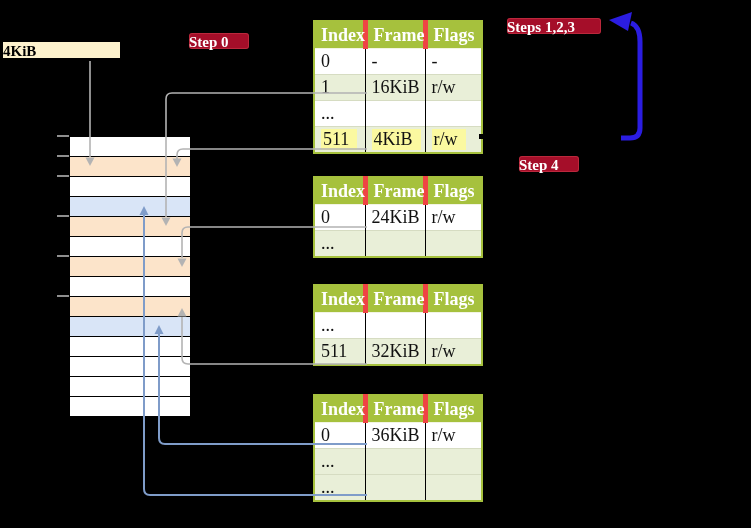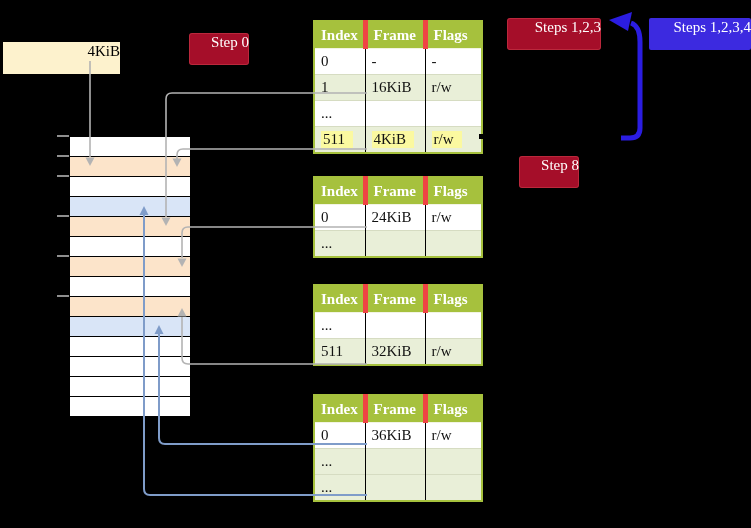--- a/index.html
+++ b/index.html
@@ -8,28 +8,28 @@
     font-family:"Liberation Serif","DejaVu Serif",serif;
   }
   
   .mem{position:absolute;left:70px;top:136px;width:120px;border-top:1px solid #000;}
   .mrow{height:20px;box-sizing:border-box;border-bottom:1px solid #000;}
   .empty{background:#ffffff;}
   .pagetable{background:var(--peach);}
   .frame{background:var(--blue-row);}
   .tick{position:absolute;left:57px;width:12px;height:2px;background:#8f8f8f;}
   
-  .label{position:absolute;font-size:15px;line-height:19px;height:32px;text-align:right;white-space:nowrap;}
+  .label{position:absolute;font-size:15px;line-height:19px;height:16px;text-align:left;white-space:nowrap;font-weight:bold;}
   .cream{background:var(--cream);color:#000;}
   .crimson{background:var(--crimson);color:#fff;border-radius:3px;box-shadow:0 0 0 1px rgba(255,120,120,.25) inset;}
   .bluelab{background:var(--blue-label);color:#fff;border-radius:2px;}
   
   table.ptable{
     position:absolute;border-collapse:collapse;table-layout:fixed;width:168px;
-    background:#fff;border:2px solid var(--green-header);font-size:15px;
+    background:#fff;border:2px solid var(--green-header);font-size:18px;
   }
   .ptable th{
     background:var(--green-header);color:#fff;font-weight:bold;height:26px;
     text-align:left;padding:0 0 0 6px;border-left:5px solid #ef4444;border-bottom:1px solid #f2f4e4;
   }
   .ptable th:first-child{border-left:none;}
   .ptable td{
     height:26px;box-sizing:border-box;padding:0 0 0 6px;color:#111;
     border-left:1px solid #000;border-top:1px solid #d6dcc2;
   }
@@ -70,22 +70,21 @@
   <div class="tick" style="top:135px"></div>
   <div class="tick" style="top:155px"></div>
   <div class="tick" style="top:175px"></div>
   <div class="tick" style="top:215px"></div>
   <div class="tick" style="top:255px"></div>
   <div class="tick" style="top:295px"></div>
 
   <div class="label cream" style="left:3px;top:42px;width:117px;">4KiB</div>
   <div class="label crimson" style="left:189px;top:33px;width:60px;">Step 0</div>
   <div class="label crimson" style="left:507px;top:18px;width:94px;">Steps 1,2,3</div>
-  <div class="label bluelab" style="left:649px;top:18px;width:102px;">Steps 1,2,3,4</div>
-  <div class="label crimson" style="left:519px;top:156px;width:60px;">Step 8</div>
+  <div class="label crimson" style="left:519px;top:156px;width:60px;">Step 4</div>
 
   <table class="ptable" style="left:313px;top:20px;">
     <colgroup>
         <col style="width:51px">
         <col style="width:60px">
         <col style="width:57px">
       </colgroup>
     <thead>
         <tr>
       <th>Index</th>

